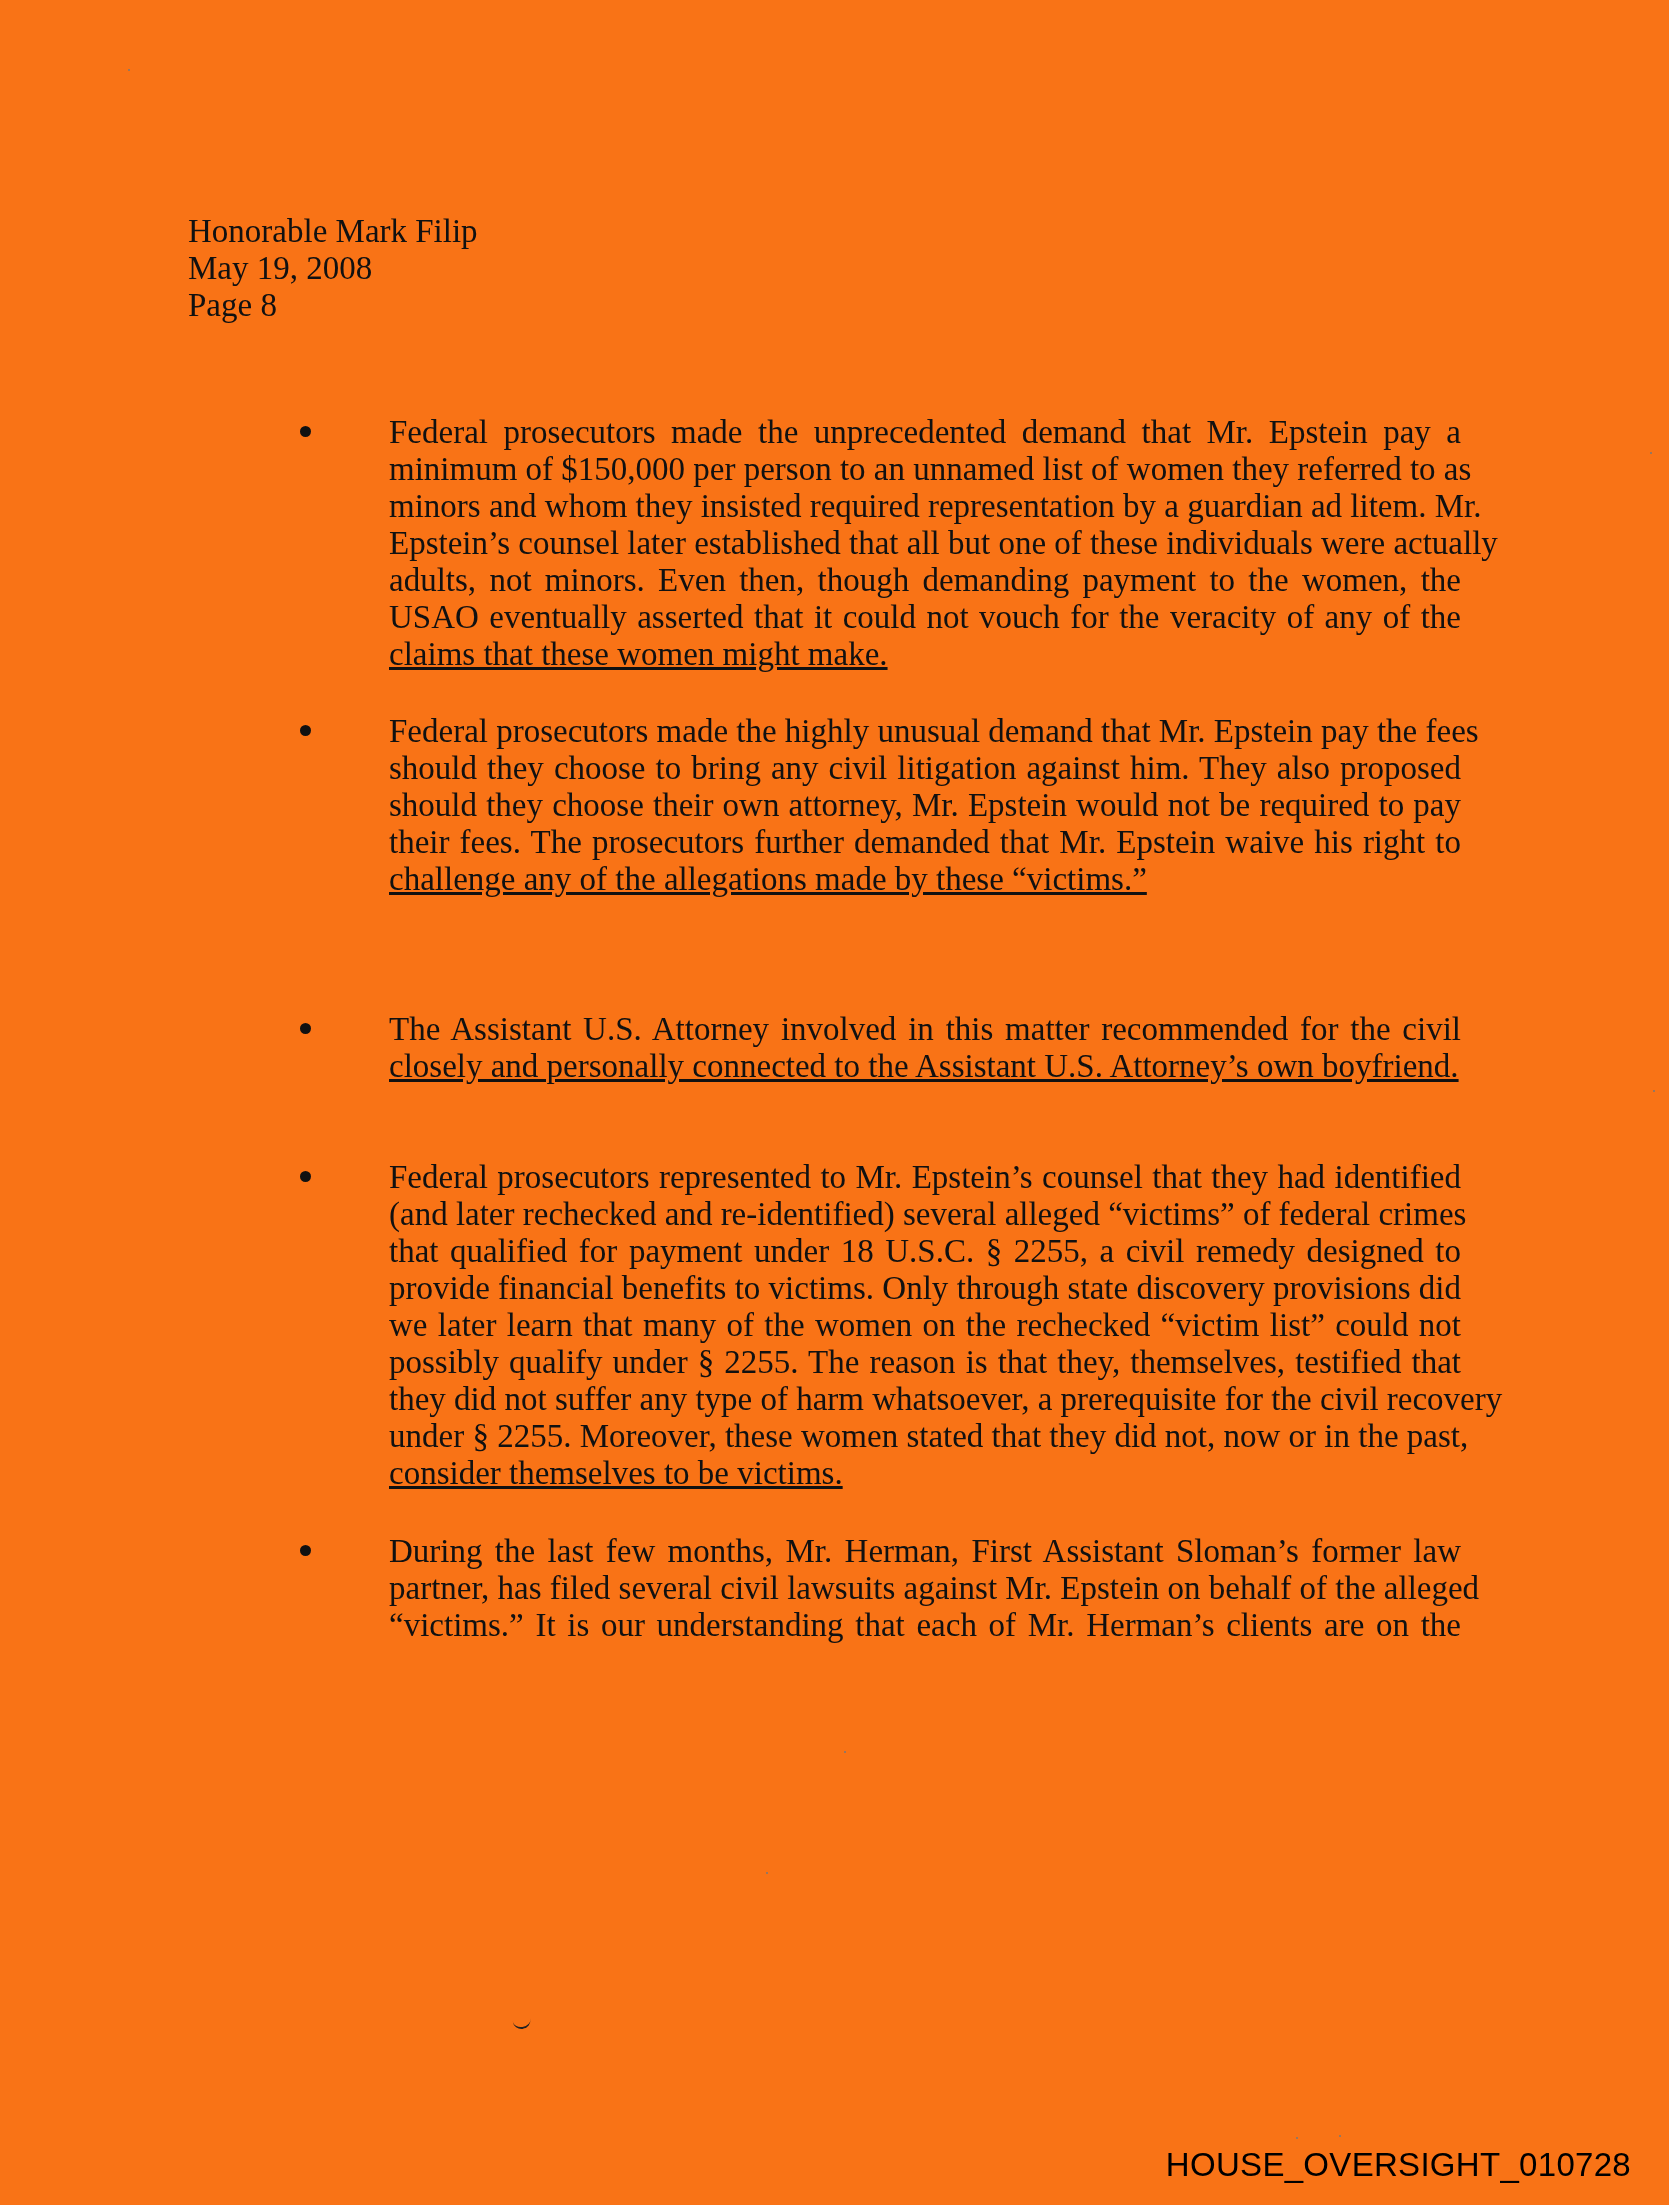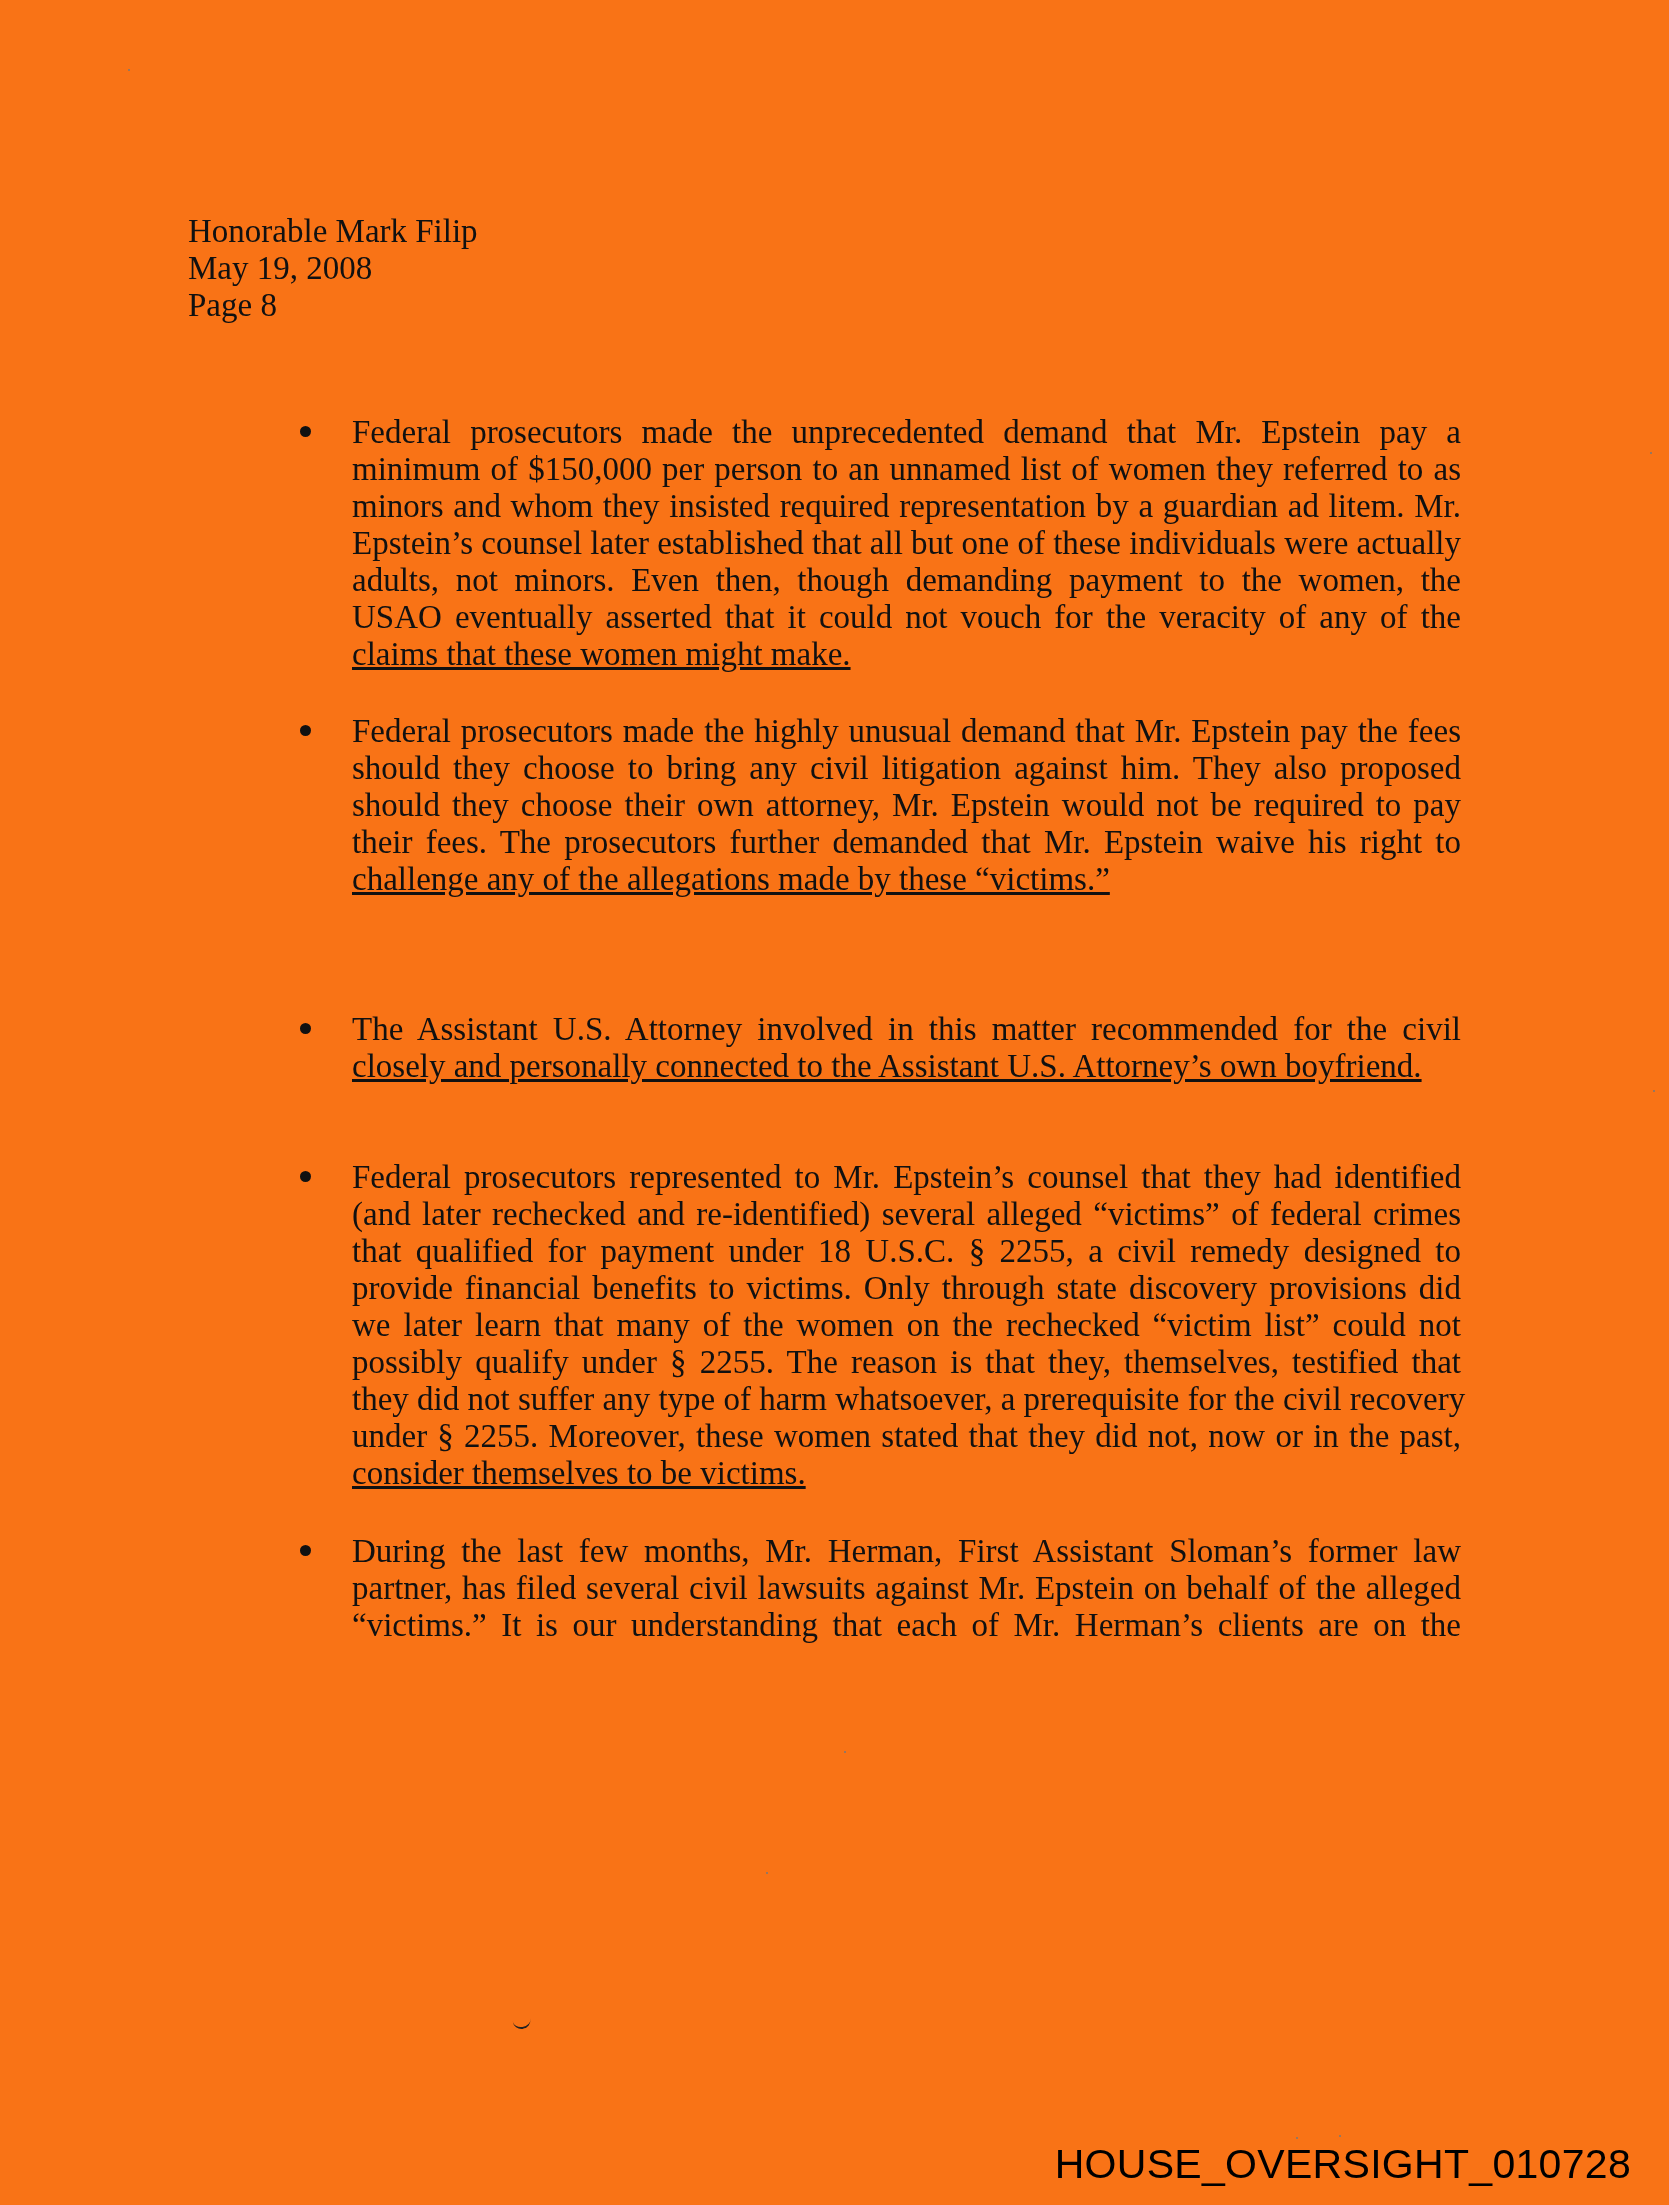--- a/index.html
+++ b/index.html
@@ -55,31 +55,32 @@
       width: 11px;
       height: 11px;
       border-radius: 50%;
       background: #111111;
     }
     .bullet-item .line {
       display: block;
       text-align: justify;
       text-align-last: justify;
       white-space: nowrap;
+      margin-left: 37px;
     }
     .bullet-item .line.last {
       text-align-last: left;
       text-decoration: underline;
     }
     .bates-stamp {
       position: absolute;
       right: 38px;
       top: 2146px;
       font-family: "Liberation Sans", "DejaVu Sans", sans-serif;
-      font-size: 41px;
+      font-size: 33px;
       line-height: 37px;
       color: #000000;
       letter-spacing: 0.3px;
       white-space: nowrap;
     }
     .scan-mark {
       position: absolute;
       left: 513px;
       top: 2018px;
       width: 18.3px;

